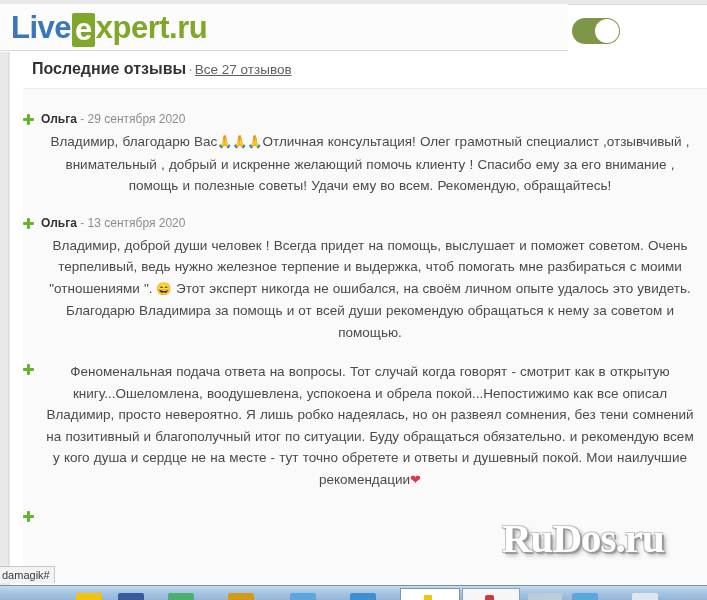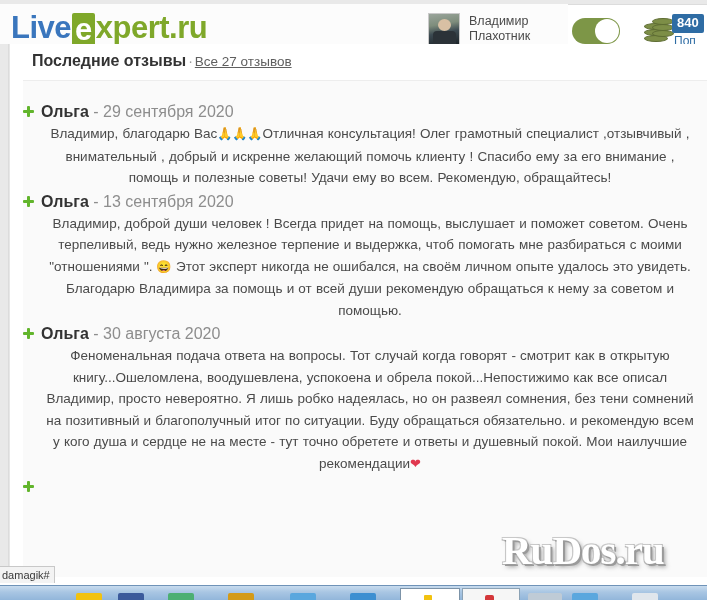--- a/index.html
+++ b/index.html
@@ -173,21 +173,21 @@
     color: #2e6ca4;
     text-decoration: underline;
     white-space: nowrap;
     overflow: hidden;
     width: 34px;
   }
 
   
   .page-body {
     position: absolute;
-    top: 44px; left: 0;
+    top: 52px; left: 0;
     width: 707px;
     height: 533px;
     background: #e7e7e7;
     overflow: hidden;
   }
 
   .left-gutter {
     position: absolute;
     left: 0; top: 0;
     width: 9px; height: 533px;
@@ -232,21 +232,21 @@
     width: 684px;
     height: 497px;
     background: #fafafa;
     border-top: 1px solid #ededed;
     overflow: hidden;
   }
 
   .review {
     position: relative;
     padding: 0 8px 0 18px;
-    margin-top: 4px;
+    margin-top: 18px;
   }
   .review:first-child { margin-top: 22px; }
 
   .plus-icon {
     position: absolute;
     left: 0px;
     top: 3px;
     width: 11px;
     height: 11px;
   }
@@ -254,21 +254,21 @@
   .plus-icon::after {
     content: "";
     position: absolute;
     background: #62b52c;
     border-radius: 1px;
   }
   .plus-icon::before { left: 4px; top: 0;   width: 3px; height: 11px; }
   .plus-icon::after  { left: 0;   top: 4px; width: 11px; height: 3px; }
 
   .review-head {
-    font-size: 16px;
+    font-size: 12px;
     line-height: 17px;
     color: #8d8d8d;
     margin-bottom: 3px;
     white-space: nowrap;
   }
   .review-author {
     font-weight: bold;
     color: #333333;
   }
   .review-date { color: #8d8d8d; }
@@ -280,21 +280,21 @@
     text-align: center;
     word-spacing: 0.4px;
   }
   .review-text .emoji { font-size: 12.5px; letter-spacing: -0.5px; }
   .review-text .heart { color: #e0384f; font-size: 13px; }
 
   
   .watermark {
     position: absolute;
     left: 502px;
-    top: 530px;
+    top: 518px;
     font-family: "Liberation Serif", serif;
     font-weight: bold;
     font-size: 41px;
     line-height: 41px;
     color: #ffffff;
     text-shadow:
       2px 2px 0 #9a9a9a,
       -1px -1px 0 #c9c9c9,
       1px -1px 0 #c0c0c0,
       -1px 1px 0 #b5b5b5,
@@ -382,44 +382,25 @@
 <div id="screen">
 
   <div class="top-strip"></div>
 
   <div class="site-header">
 
     <div class="logo">
       <span class="live">Live</span><span class="ebox">e</span><span class="xpert">xpert.ru</span>
     </div>
 
-    <div class="user-area">
-      <div class="avatar"></div>
-      <div class="user-name">
-        <div>Владимир</div>
-        <div>Плахотник</div>
-      </div>
-    </div>
 
     <div class="toggle">
       <div class="knob"></div>
     </div>
 
-    <div class="coins-area">
-      <div class="coin-stack">
-        <i class="c1"></i>
-          <i class="c2"></i>
-          <i class="c3"></i>
-        <i class="c4"></i>
-          <i class="c5"></i>
-          <i class="c6"></i>
-      </div>
-      <div class="balance-badge">840</div>
-      <div class="topup-link">Поп</div>
-    </div>
   </div>
 
   <div class="page-body">
     <div class="left-gutter"></div>
 
     <div class="content-card">
 
       <div class="section-head">
         <span class="section-title">Последние отзывы</span><span class="section-sep">·</span><a class="all-reviews-link" href="#">Все 27 отзывов</a>
       </div>
@@ -437,23 +418,20 @@
         <div class="review">
           <span class="plus-icon"></span>
           <div class="review-head">
             <span class="review-author">Ольга</span><span class="review-date"> - </span><span class="review-date">13 сентября 2020</span>
           </div>
           <div class="review-text"><span>Владимир, доброй души человек ! Всегда придет на помощь, выслушает и поможет советом. Очень терпеливый, ведь нужно железное терпение и выдержка, чтоб помогать мне разбираться с моими "отношениями ". </span><span class="emoji">😄</span><span> Этот эксперт никогда не ошибался, на своём личном опыте удалось это увидеть. Благодарю Владимира за помощь и от всей души рекомендую обращаться к нему за советом и помощью.</span></div>
         </div>
 
         <div class="review">
           <span class="plus-icon"></span>
-          <div class="review-head">
-            <span class="review-author">Ольга</span><span class="review-date"> - </span><span class="review-date">30 августа 2020</span>
-          </div>
           <div class="review-text"><span>Феноменальная подача ответа на вопросы. Тот случай когда говорят - смотрит как в открытую книгу...Ошеломлена, воодушевлена, успокоена и обрела покой...Непостижимо как все описал Владимир, просто невероятно. Я лишь робко надеялась, но он развеял сомнения, без тени сомнений на позитивный и благополучный итог по ситуации. Буду обращаться обязательно. и рекомендую всем у кого душа и сердце не на месте - тут точно обретете и ответы и душевный покой. Мои наилучшие рекомендации</span><span class="heart">❤</span><span></span></div>
         </div>
 
         <div class="review">
           <span class="plus-icon"></span>
         </div>
 
       </div>
     </div>
   </div>

